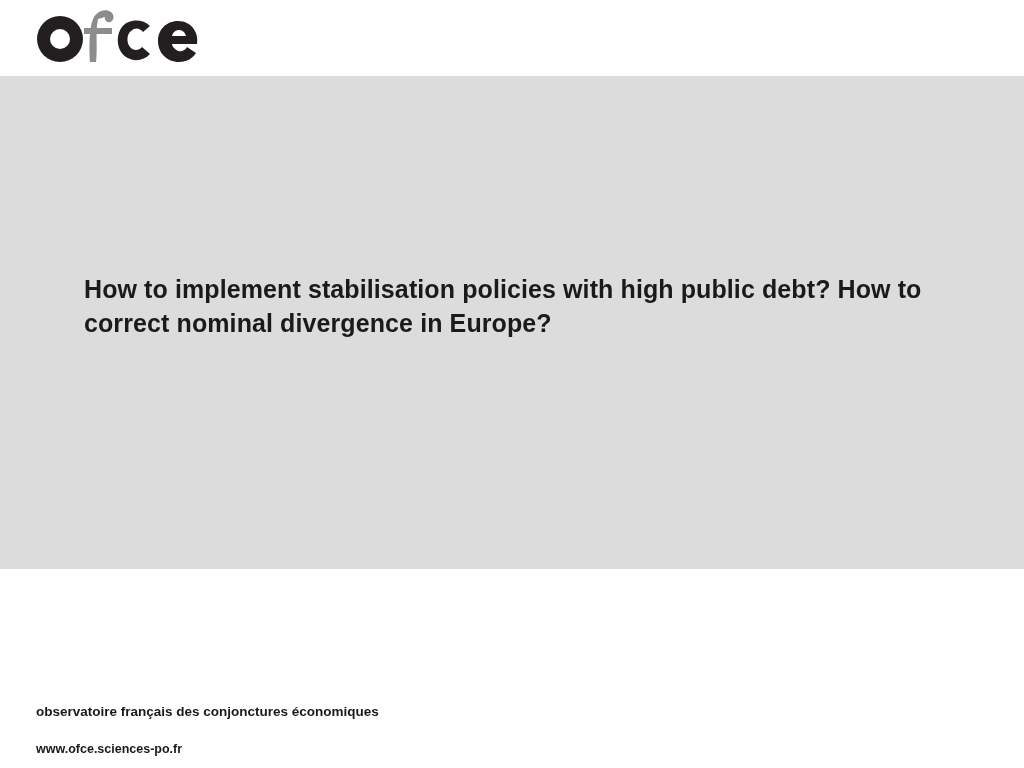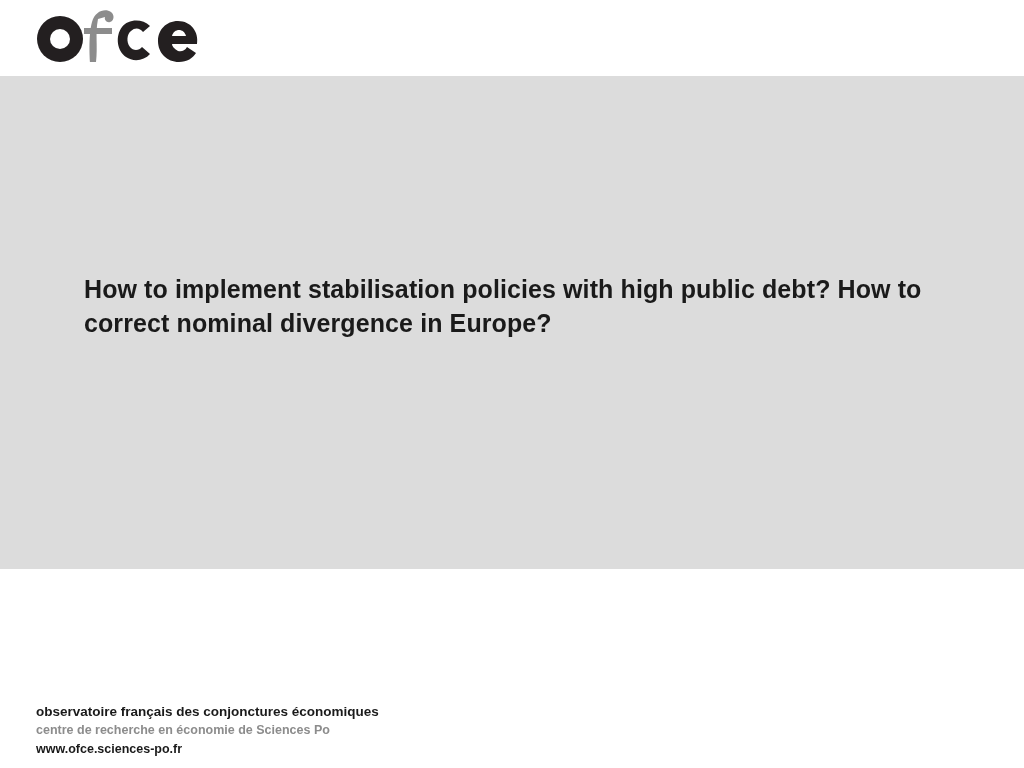--- a/index.html
+++ b/index.html
@@ -119,17 +119,16 @@
   </div>
 
   <div class="content-panel">
     <div class="title-block">
       <h1 class="slide-title">How to implement stabilisation policies with high public debt? How to correct nominal divergence in Europe?</h1>
     </div>
   </div>
 
   <div class="footer">
     <div class="footer-line footer-line1">observatoire français des conjonctures économiques</div>
-    <div class="footer-line footer-line2">centre de recherche en économie de Sciences Po</div>
     <div class="footer-line footer-line3">www.ofce.sciences-po.fr</div>
   </div>
 
 </div>
 
 </body></html>

